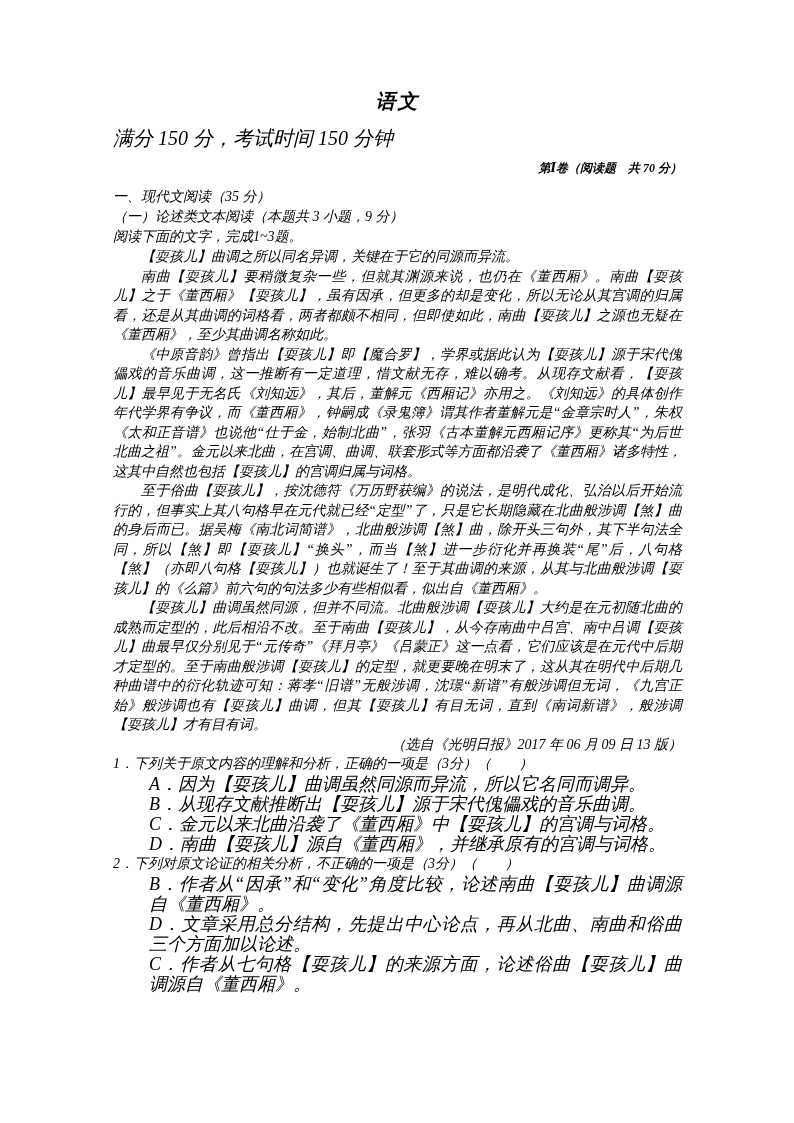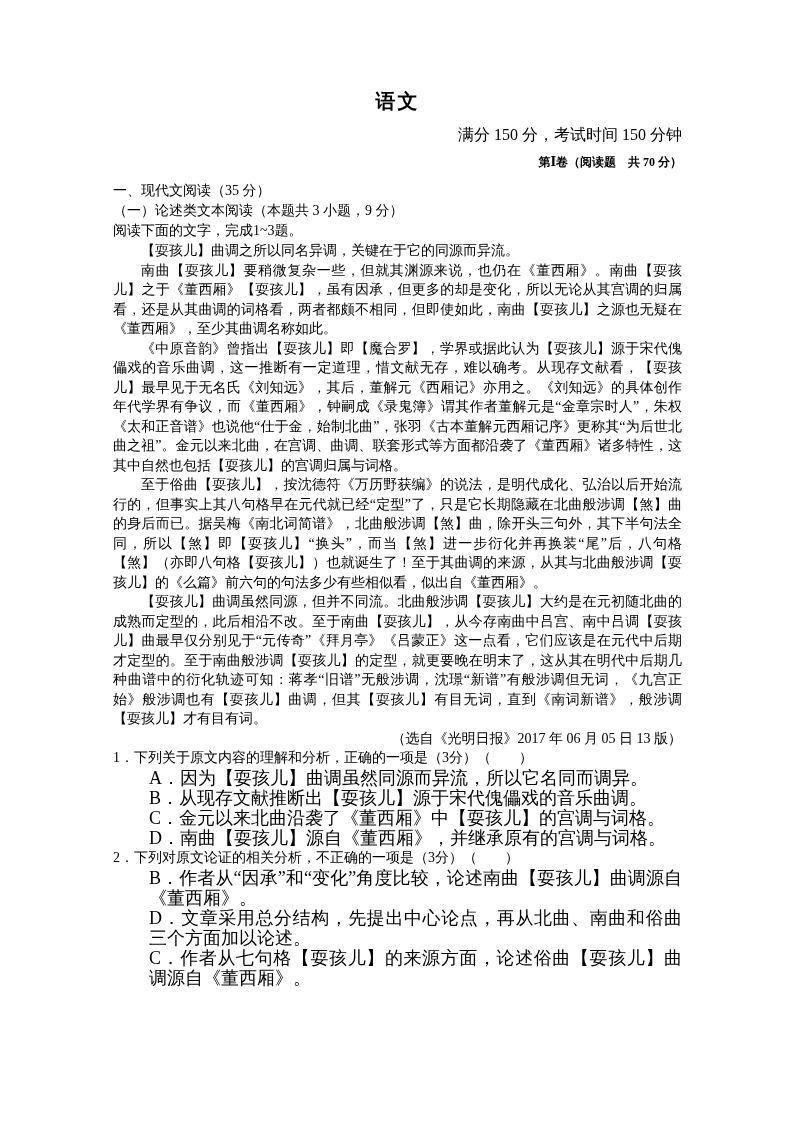--- a/index.html
+++ b/index.html
@@ -9,31 +9,32 @@
     color: #000000;
   }
   .page {
     position: relative;
     width: 794px;
     height: 1123px;
     margin: 0 auto;
     background: #ffffff;
     padding: 88px 112px 40px 113px;
     overflow: hidden;
+    font-style: italic;
   }
   .doc-title {
     text-align: center;
     font-size: 20px;
     font-weight: bold;
     letter-spacing: 2px;
     margin-bottom: 10px;
   }
   .doc-subtitle {
-    text-align: right;
-    font-size: 16px;
+    text-align: left;
+    font-size: 20px;
     margin-bottom: 8px;
   }
   .volume-heading {
     text-align: right;
     font-size: 12px;
     font-weight: bold;
     margin-bottom: 10px;
   }
   .section-heading, .subsection-heading, .reading-instruction {
     font-size: 14px;
@@ -75,21 +76,21 @@
   <div class="reading-instruction">阅读下面的文字，完成1~3题。</div>
 
   <div>
     <p class="body-paragraph">【耍孩儿】曲调之所以同名异调，关键在于它的同源而异流。</p>
     <p class="body-paragraph">南曲【耍孩儿】要稍微复杂一些，但就其渊源来说，也仍在《董西厢》。南曲【耍孩儿】之于《董西厢》【耍孩儿】，虽有因承，但更多的却是变化，所以无论从其宫调的归属看，还是从其曲调的词格看，两者都颇不相同，但即使如此，南曲【耍孩儿】之源也无疑在《董西厢》，至少其曲调名称如此。</p>
     <p class="body-paragraph">《中原音韵》曾指出【耍孩儿】即【魔合罗】，学界或据此认为【耍孩儿】源于宋代傀儡戏的音乐曲调，这一推断有一定道理，惜文献无存，难以确考。从现存文献看，【耍孩儿】最早见于无名氏《刘知远》，其后，董解元《西厢记》亦用之。《刘知远》的具体创作年代学界有争议，而《董西厢》，钟嗣成《录鬼簿》谓其作者董解元是“金章宗时人”，朱权《太和正音谱》也说他“仕于金，始制北曲”，张羽《古本董解元西厢记序》更称其“为后世北曲之祖”。金元以来北曲，在宫调、曲调、联套形式等方面都沿袭了《董西厢》诸多特性，这其中自然也包括【耍孩儿】的宫调归属与词格。</p>
     <p class="body-paragraph">至于俗曲【耍孩儿】，按沈德符《万历野获编》的说法，是明代成化、弘治以后开始流行的，但事实上其八句格早在元代就已经“定型”了，只是它长期隐藏在北曲般涉调【煞】曲的身后而已。据吴梅《南北词简谱》，北曲般涉调【煞】曲，除开头三句外，其下半句法全同，所以【煞】即【耍孩儿】“换头”，而当【煞】进一步衍化并再换装“尾”后，八句格【煞】（亦即八句格【耍孩儿】）也就诞生了！至于其曲调的来源，从其与北曲般涉调【耍孩儿】的《么篇》前六句的句法多少有些相似看，似出自《董西厢》。</p>
     <p class="body-paragraph">【耍孩儿】曲调虽然同源，但并不同流。北曲般涉调【耍孩儿】大约是在元初随北曲的成熟而定型的，此后相沿不改。至于南曲【耍孩儿】，从今存南曲中吕宫、南中吕调【耍孩儿】曲最早仅分别见于“元传奇”《拜月亭》《吕蒙正》这一点看，它们应该是在元代中后期才定型的。至于南曲般涉调【耍孩儿】的定型，就更要晚在明末了，这从其在明代中后期几种曲谱中的衍化轨迹可知：蒋孝“旧谱”无般涉调，沈璟“新谱”有般涉调但无词，《九宫正始》般涉调也有【耍孩儿】曲调，但其【耍孩儿】有目无词，直到《南词新谱》，般涉调【耍孩儿】才有目有词。</p>
   </div>
 
-  <div class="source-attribution">（选自《光明日报》2017 年 06 月 05 日 13 版）</div>
+  <div class="source-attribution">（选自《光明日报》2017 年 06 月 09 日 13 版）</div>
 
   <div>
     <div class="question-stem">1．下列关于原文内容的理解和分析，正确的一项是（3分）（　　）</div>
     <div class="question-option">A．因为【耍孩儿】曲调虽然同源而异流，所以它名同而调异。</div>
     <div class="question-option">B．从现存文献推断出【耍孩儿】源于宋代傀儡戏的音乐曲调。</div>
     <div class="question-option">C．金元以来北曲沿袭了《董西厢》中【耍孩儿】的宫调与词格。</div>
     <div class="question-option">D．南曲【耍孩儿】源自《董西厢》，并继承原有的宫调与词格。</div>
   </div>
 
   <div>

